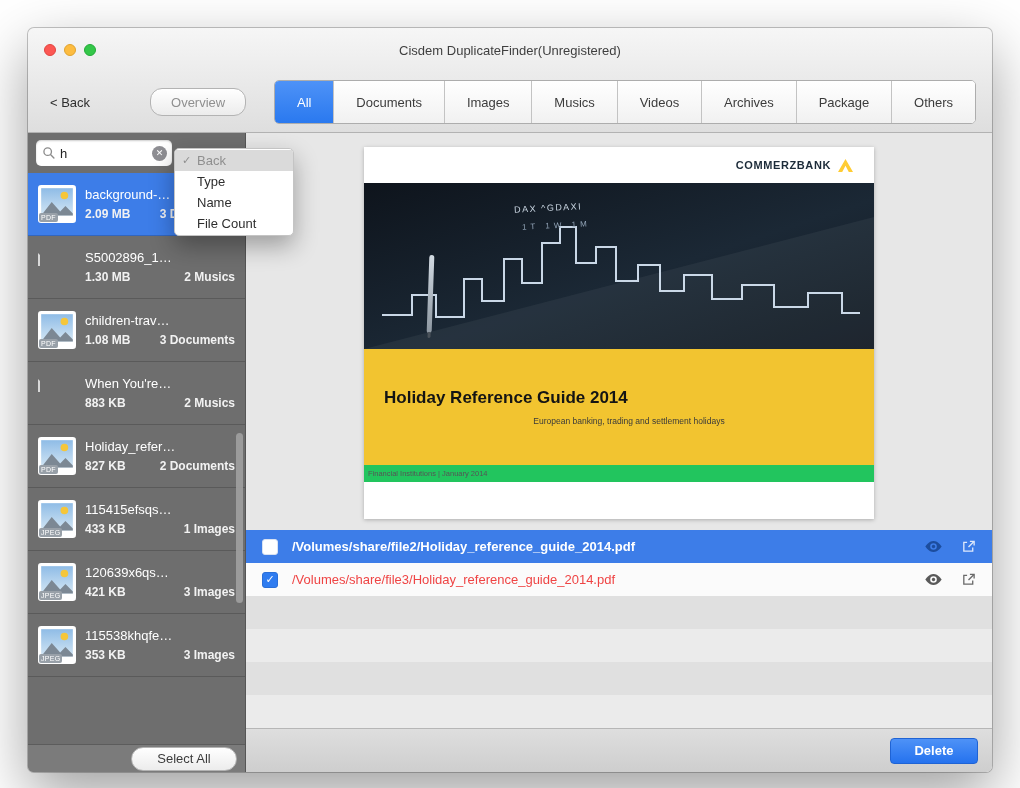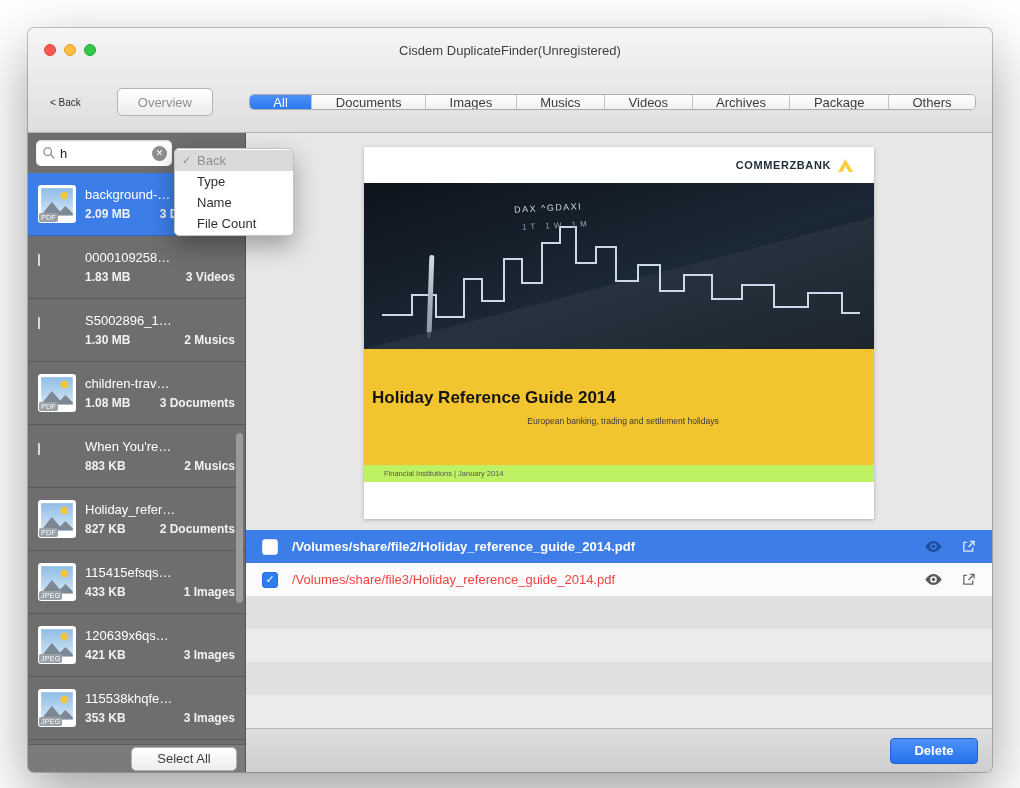--- a/index.html
+++ b/index.html
@@ -18,29 +18,29 @@
   .chrome{ background:linear-gradient(#f6f6f6,#dedede); border-bottom:1px solid #b2b2b2; border-radius:6px 6px 0 0; }
   .titlebar{ height:44px; position:relative; display:flex; align-items:center; }
   .traffic{ position:absolute; left:16px; top:0; height:100%; display:flex; align-items:center; gap:8px; }
   .tl{ width:12px; height:12px; border-radius:50%; display:inline-block; }
   .tl.red{ background:#fc5753; border:1px solid #e2443f; }
   .tl.yellow{ background:#fdbc40; border:1px solid #e0a32e; }
   .tl.green{ background:#34c749; border:1px solid #23ab38; }
   .win-title{ width:100%; text-align:center; font-size:13px; color:#3f3f3f; }
 
   .toolbar{ height:60px; display:flex; align-items:center; padding:0 16px 0 22px; }
-  .back-label{ font-size:10px; color:#2f2f2f; margin-right:36px; cursor:default; white-space:nowrap; }
+  .back-label{ font-size:13px; color:#2f2f2f; margin-right:60px; cursor:default; white-space:nowrap; }
   .btn{
-    background:linear-gradient(#ffffff,#ececec); border:1px solid #b3b3b3; border-radius:5px;
+    background:linear-gradient(#ffffff,#ececec); border:1px solid #b3b3b3; border-radius:12px;
     height:28px; display:flex; align-items:center; justify-content:center; font-size:13px; color:#3c3c3c;
     box-shadow:inset 0 1px 0 rgba(255,255,255,.7);
   }
   .overview-btn{ width:96px; color:#8f8f8f; margin-right:28px; }
   .tabs{
-    flex:1; display:flex; height:16px; background:#fff; border:1px solid #adadad; border-radius:5px; overflow:hidden;margin-left:8px;
+    flex:1; display:flex; height:44px; background:#fff; border:1px solid #adadad; border-radius:5px; overflow:hidden;
   }
   .tab{
     flex:1 1 auto; display:flex; align-items:center; justify-content:center; padding:0 16px;
     font-size:13px; color:#3c3c3c; border-left:1px solid #c3c3c3; white-space:nowrap; cursor:default;
     background:linear-gradient(#ffffff,#f1f1f1);
   }
   .tab:first-child{ border-left:none; }
   .tab.active{ background:linear-gradient(#4e92f7,#2a79ef); color:#fff; }
 
   
@@ -95,24 +95,24 @@
   .doc-page{ width:510px; height:372px; background:#fff; box-shadow:0 1px 4px rgba(0,0,0,.25); display:flex; flex-direction:column; }
   .brand-row{ height:36px; display:flex; align-items:center; justify-content:flex-end; gap:6px; padding-right:20px; }
   .brand-text{ font-size:11px; font-weight:bold; letter-spacing:.6px; color:#1c2b39; }
   .photo{ height:166px; position:relative; overflow:hidden; box-shadow:inset 0 0 40px rgba(0,0,0,.45); }
   .photo svg{ display:block; width:100%; height:100%; }
   .photo-label1{ position:absolute; left:150px; top:20px; color:#c9d5e1; font-size:9px; letter-spacing:1.5px; transform:rotate(-3deg); }
   .photo-label2{ position:absolute; left:158px; top:38px; color:#93a5b8; font-size:8px; letter-spacing:4px; transform:rotate(-3deg); }
   .pen{ position:absolute; left:64px; top:72px; width:5px; height:78px; border-radius:3px;
         background:linear-gradient(#d2dae2,#8d97a1); transform:rotate(2deg); }
   .pen::after{ content:""; position:absolute; left:1px; bottom:-5px; width:3px; height:6px; background:#4a525a; border-radius:0 0 2px 2px; }
-  .banner{ height:116px; background:#f2c430; display:flex; flex-direction:column; justify-content:center; gap:8px; padding-left:8px; }
+  .banner{ height:116px; background:#f2c430; display:flex; flex-direction:column; justify-content:center; gap:8px; padding-left:20px; }
   .banner-title{ font-size:17px; font-weight:bold; color:#141414; }
   .banner-sub{ font-size:8.5px; color:#3a3a3a;text-align:center; }
-  .page-note{ height:17px; background:#bef264; font-size:7.5px; color:#555; display:flex; align-items:center; padding-left:20px; }
+  .page-note{ height:17px; background:#22c55e; font-size:7.5px; color:#555; display:flex; align-items:center; padding-left:4px; }
 
   
   .rows{ }
   .filerow{ height:33px; display:flex; align-items:center; padding:0 16px; gap:14px; }
   .filerow.selected{ background:#3d7de8; }
   .filerow.plain{ background:#fbfbfb; }
   .filerow .path{ flex:1; font-size:13px; white-space:nowrap; overflow:hidden; text-overflow:ellipsis; }
   .filerow.selected .path{ color:#fff; font-weight:bold; }
   .filerow.plain .path{ color:#ef4444; }
   .cbx{ width:16px; height:16px; border-radius:3px; flex:0 0 auto; display:flex; align-items:center; justify-content:center; font-size:11px; }
@@ -211,30 +211,20 @@
             </span>
             <span class="sb-text">
               <span class="sb-name">background-…</span>
               <span class="sb-meta">
                 <span>2.09 MB</span>
                 <span>3 Documents</span>
               </span>
             </span>
           </div>
 
-          <div class="sb-item">
-            <span class="thumb"><span class="page-icon"></span></span>
-            <span class="sb-text">
-              <span class="sb-name">0000109258…</span>
-              <span class="sb-meta">
-                <span>1.83 MB</span>
-                <span>3 Videos</span>
-              </span>
-            </span>
-          </div>
 
           <div class="sb-item">
             <span class="thumb"><span class="page-icon"></span></span>
             <span class="sb-text">
               <span class="sb-name">S5002896_1…</span>
               <span class="sb-meta">
                 <span>1.30 MB</span>
                 <span>2 Musics</span>
               </span>
             </span>

